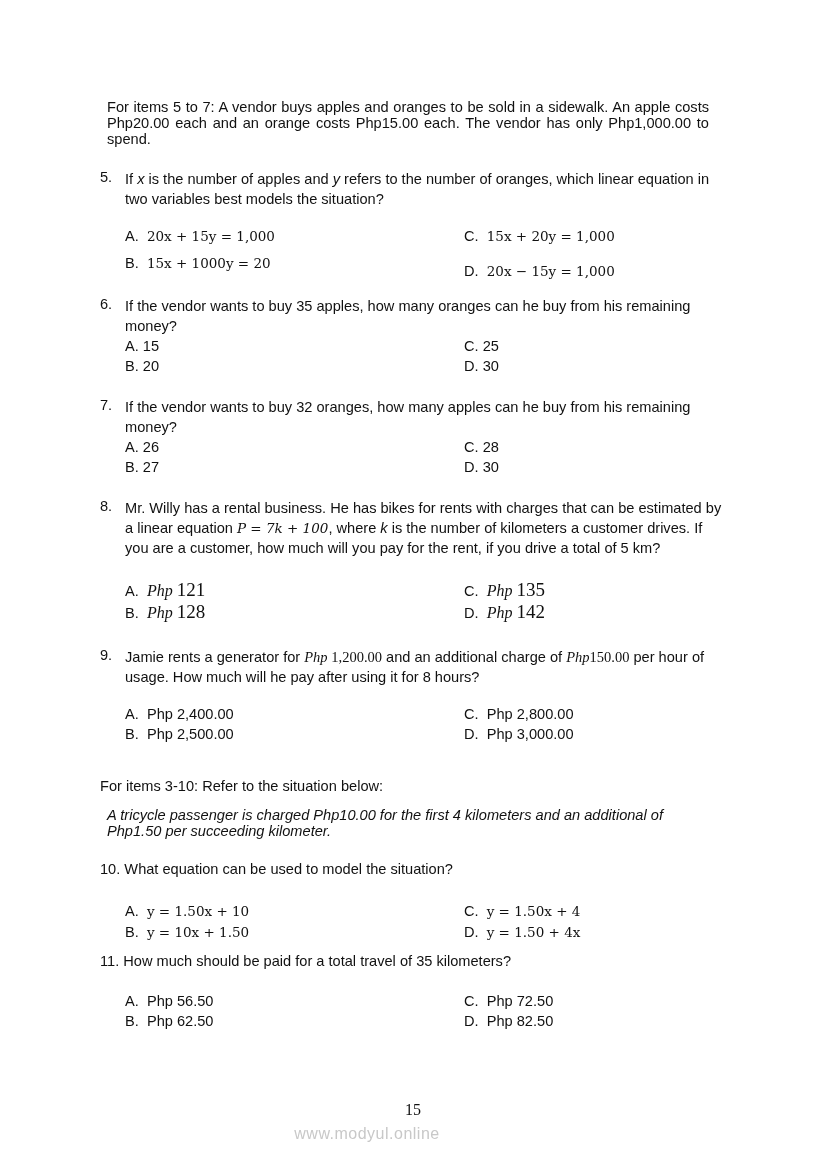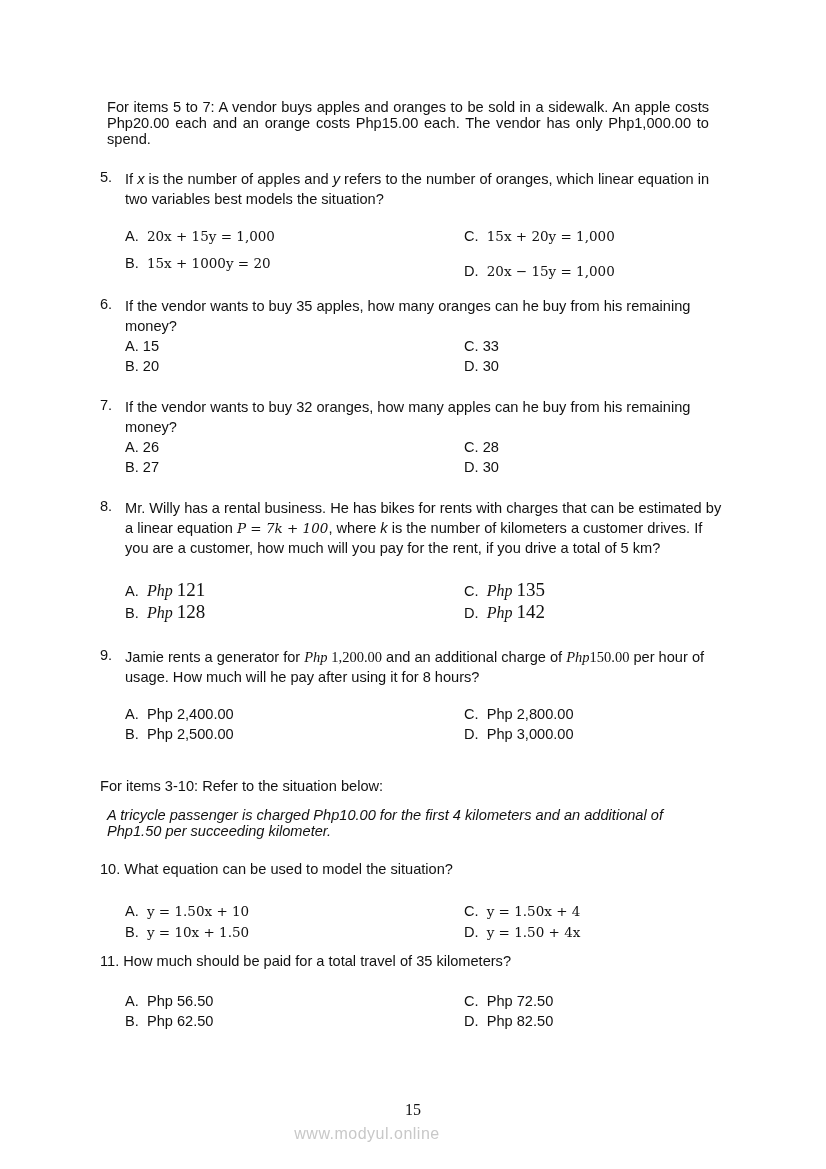--- a/index.html
+++ b/index.html
@@ -30,21 +30,21 @@
 
 <div class="opt" style="left:125px; top:226px;"><span>A.</span>&nbsp;&nbsp;<span class="math">20x + 15y = 1,000</span></div>
 <div class="opt" style="left:125px; top:253px;"><span>B.</span>&nbsp;&nbsp;<span class="math">15x + 1000y = 20</span></div>
 <div class="opt" style="left:464px; top:226px;"><span>C.</span>&nbsp;&nbsp;<span class="math">15x + 20y = 1,000</span></div>
 <div class="opt" style="left:464px; top:261px;"><span>D.</span>&nbsp;&nbsp;<span class="math">20x − 15y = 1,000</span></div>
 
 <div class="qnum" style="top:296px;">6.</div>
 <div class="qtext" style="top:296px;">If the vendor wants to buy 35 apples, how many oranges can he buy from his remaining money?</div>
 <div class="opt" style="left:125px; top:336px;"><span>A.</span> <span>15</span></div>
 <div class="opt" style="left:125px; top:356px;"><span>B.</span> <span>20</span></div>
-<div class="opt" style="left:464px; top:336px;"><span>C.</span> <span>33</span></div>
+<div class="opt" style="left:464px; top:336px;"><span>C.</span> <span>25</span></div>
 <div class="opt" style="left:464px; top:356px;"><span>D.</span> <span>30</span></div>
 
 <div class="qnum" style="top:397px;">7.</div>
 <div class="qtext" style="top:397px;">If the vendor wants to buy 32 oranges, how many apples can he buy from his remaining money?</div>
 <div class="opt" style="left:125px; top:437px;"><span>A.</span> <span>26</span></div>
 <div class="opt" style="left:125px; top:457px;"><span>B.</span> <span>27</span></div>
 <div class="opt" style="left:464px; top:437px;"><span>C.</span> <span>28</span></div>
 <div class="opt" style="left:464px; top:457px;"><span>D.</span> <span>30</span></div>
 
 <div class="qnum" style="top:498px;">8.</div>

